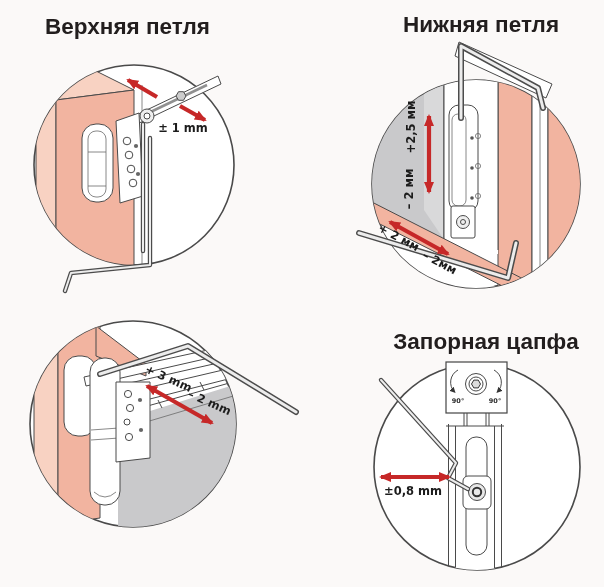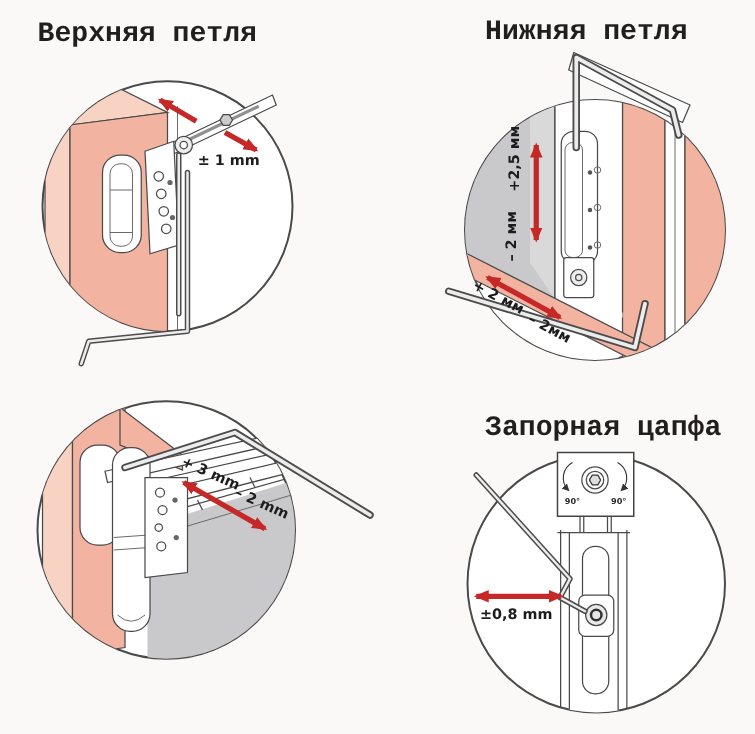--- a/index.html
+++ b/index.html
@@ -1,19 +1,19 @@
 <!DOCTYPE html>
 <html><head>
 <meta charset="utf-8">
 <style>
   html,body{margin:0;padding:0;background:#fbf9f8;}
   #stage{position:relative;width:604px;height:587px;background:#fbf9f8;overflow:hidden;
          font-family:"DejaVu Sans",sans-serif;}
-  .heading{position:absolute;text-align:left;color:#221e1e;
-           font-family:Liberation Mono, monospace;
+  .heading{position:absolute;text-align:center;color:#221e1e;
+           font-family:Liberation Sans, sans-serif;
            font-weight:bold;font-size:22.5px;line-height:1.1;white-space:nowrap;}
   svg{position:absolute;left:0;top:0;}
   .circ{fill:#ffffff;stroke:#4a4a4a;stroke-width:1.6;}
   .shape{stroke:#4a4a4a;stroke-width:1;}
   .ln{stroke:#4a4a4a;stroke-width:1;fill:none;}
   .thin{stroke:#6a6a6a;stroke-width:.8;fill:none;}
   .rodO{stroke:#4c4c4c;stroke-width:6;fill:none;stroke-linecap:round;stroke-linejoin:round;}
   .rodI{stroke:#ececec;stroke-width:3;fill:none;stroke-linecap:round;stroke-linejoin:round;}
   .rodO2{stroke:#4c4c4c;stroke-width:4.4;fill:none;stroke-linecap:round;stroke-linejoin:round;}
   .rodI2{stroke:#ececec;stroke-width:2;fill:none;stroke-linecap:round;stroke-linejoin:round;}

